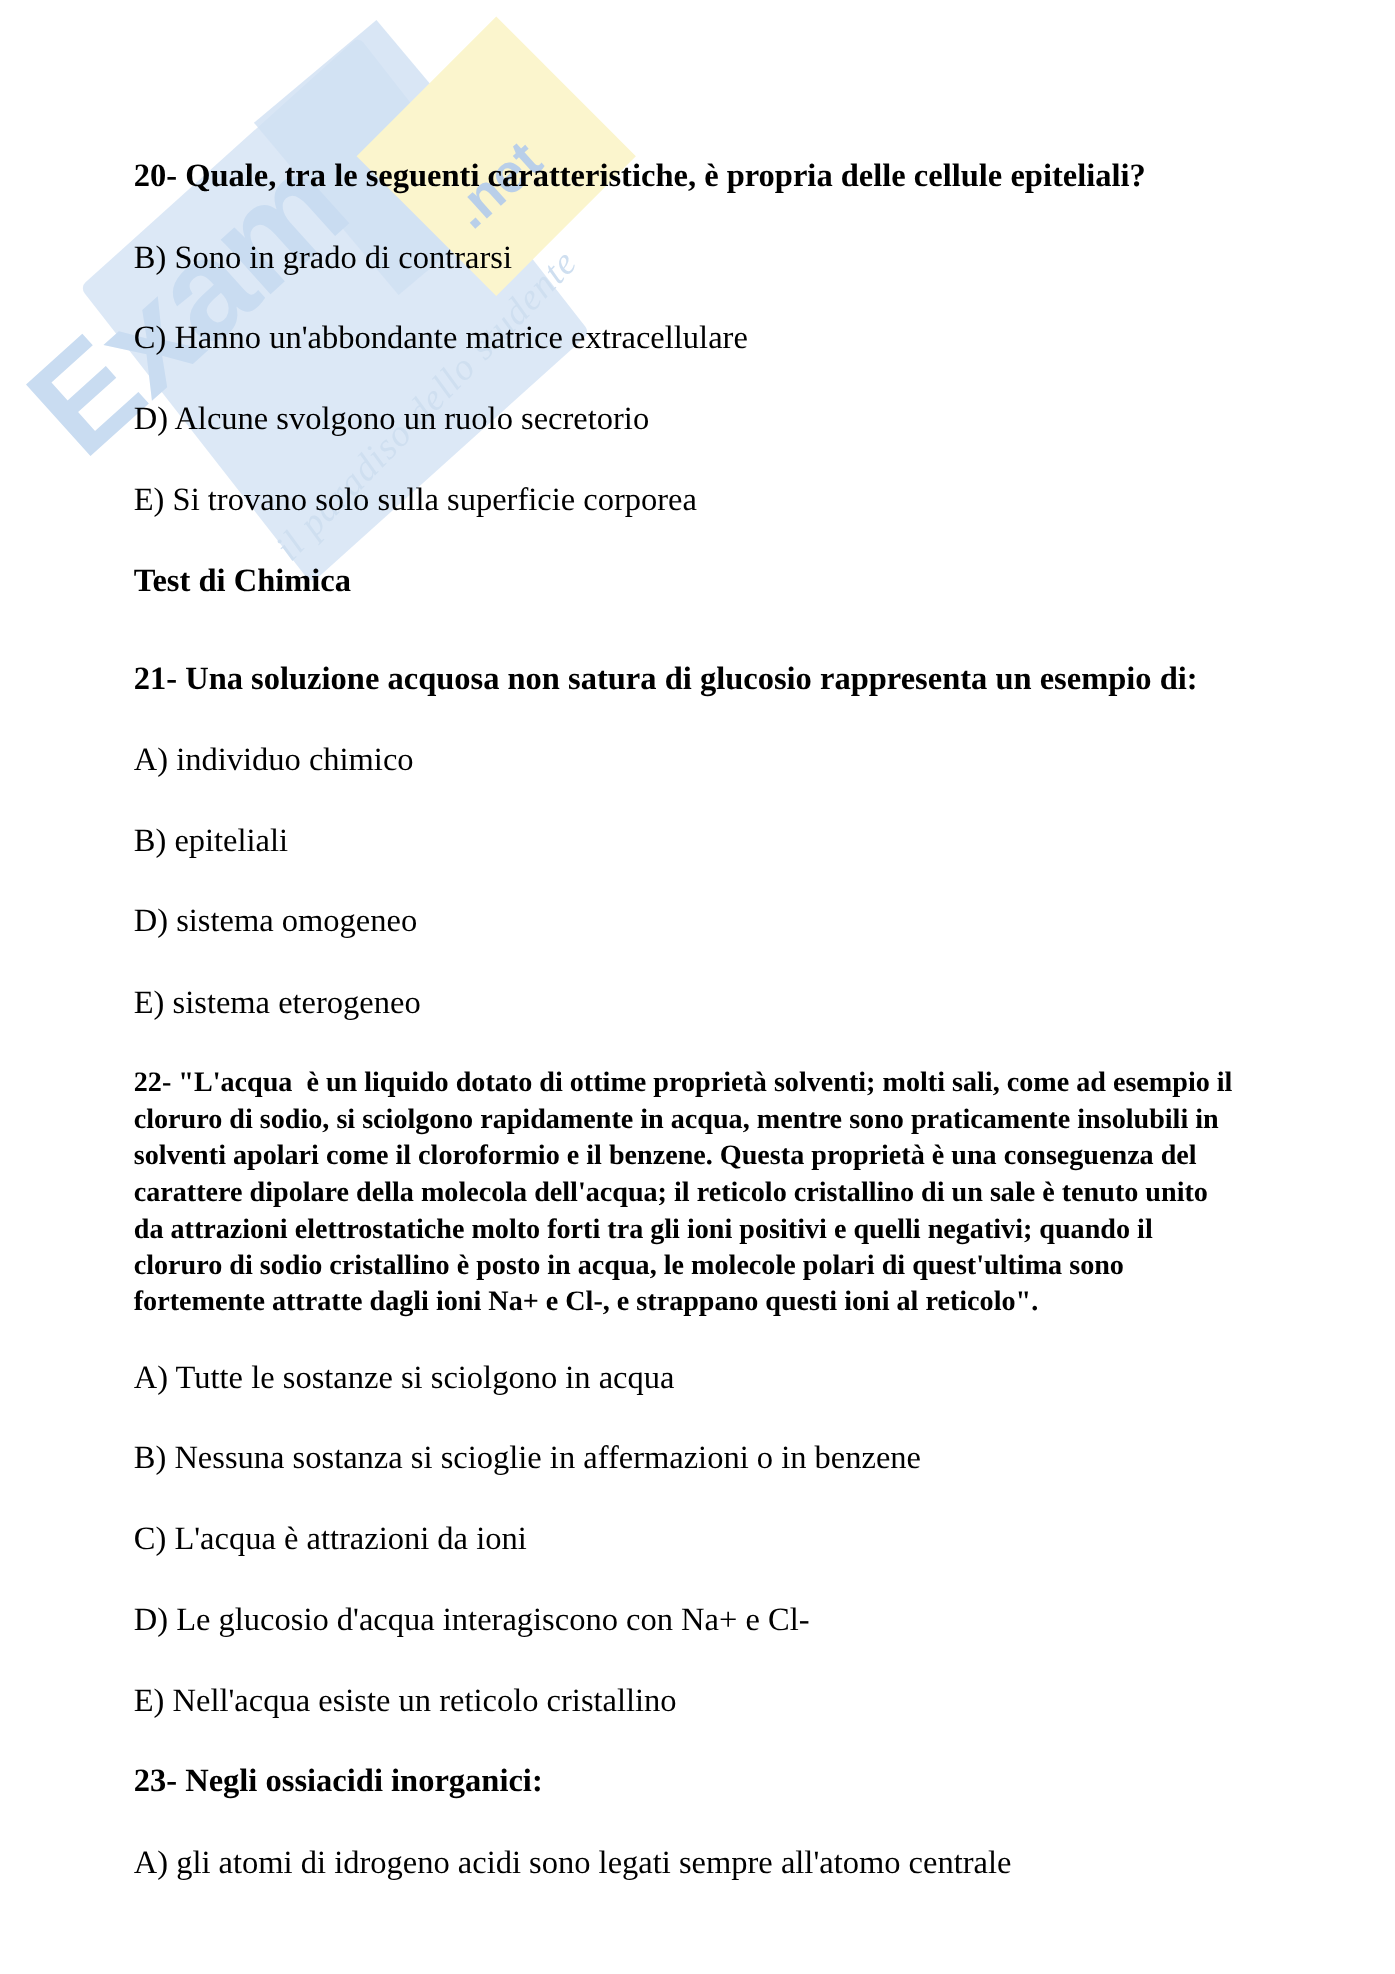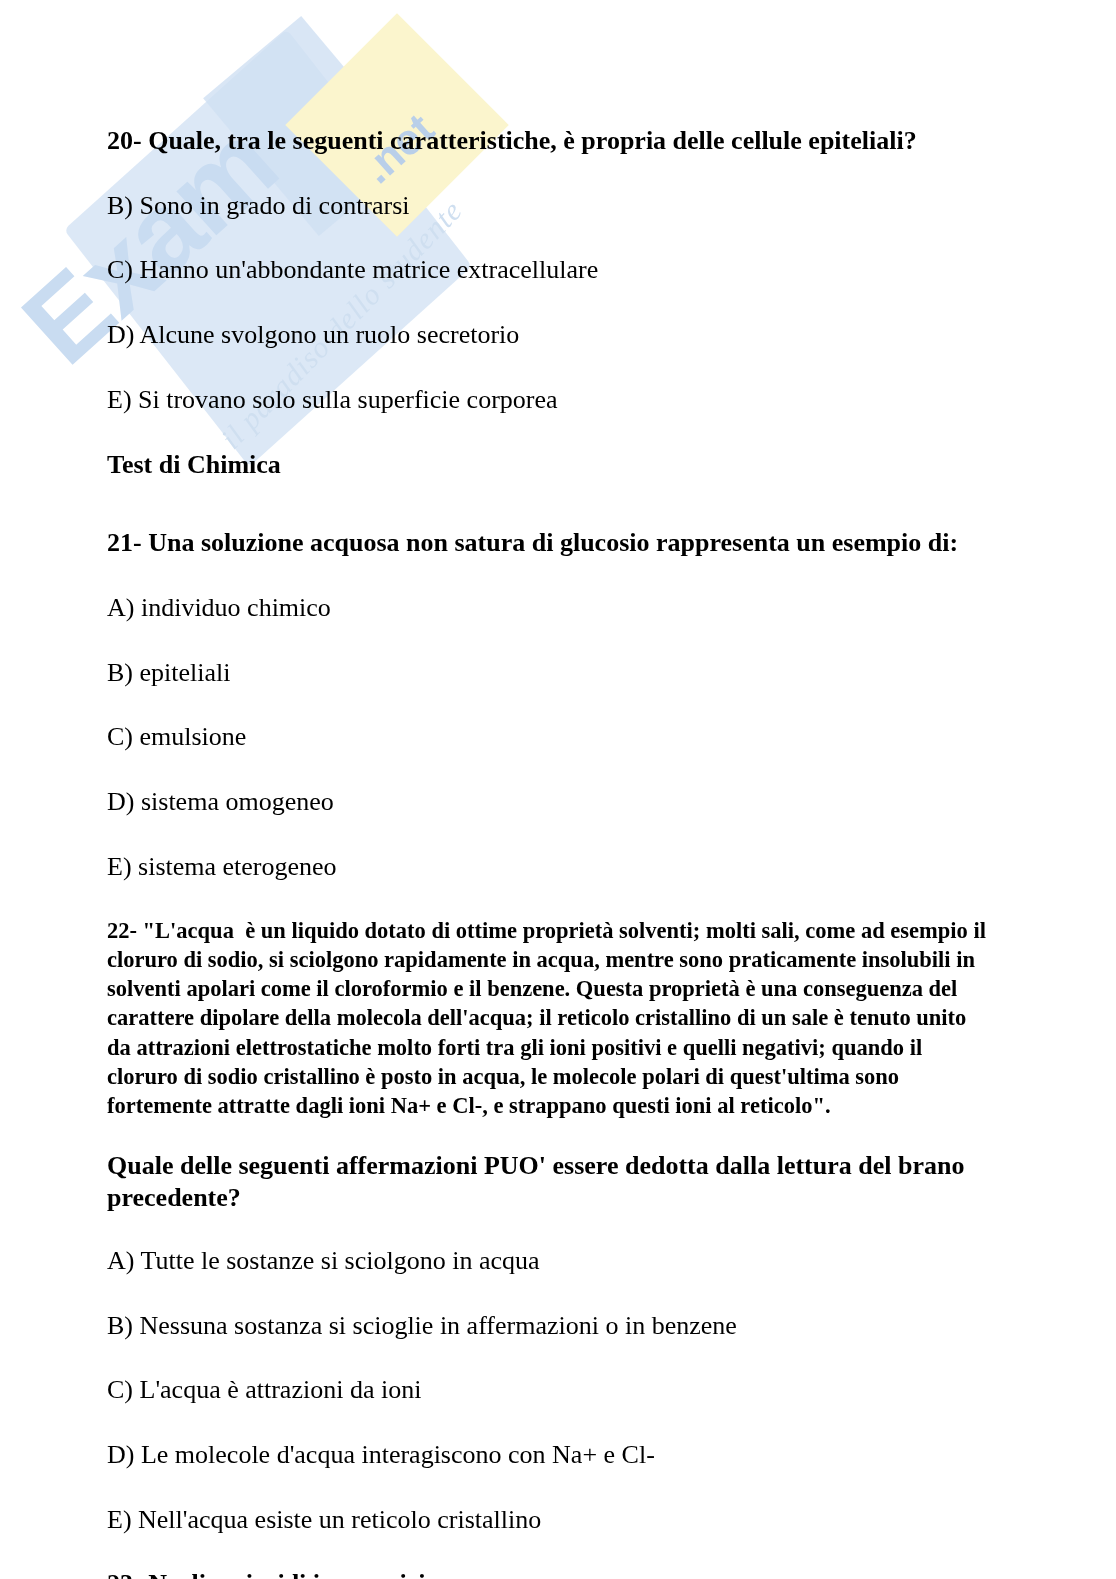--- a/index.html
+++ b/index.html
@@ -157,29 +157,27 @@
     <p class="block">D) Alcune svolgono un ruolo secretorio</p>
     <p class="block">E) Si trovano solo sulla superficie corporea</p>
 
     <div class="heading-wrap">
       <p class="block heading">Test di Chimica</p>
     </div>
 
     <p class="block q">21- Una soluzione acquosa non satura di glucosio rappresenta un esempio di:</p>
     <p class="block">A) individuo chimico</p>
     <p class="block">B) epiteliali</p>
-    <p class="block">C) emulsione</p>
     <p class="block">D) sistema omogeneo</p>
     <p class="block">E) sistema eterogeneo</p>
 
     <p class="passage">22- "L'acqua  è un liquido dotato di ottime proprietà solventi; molti sali, come ad esempio il cloruro di sodio, si sciolgono rapidamente in acqua, mentre sono praticamente insolubili in solventi apolari come il cloroformio e il benzene. Questa proprietà è una conseguenza del carattere dipolare della molecola dell'acqua; il reticolo cristallino di un sale è tenuto unito da attrazioni elettrostatiche molto forti tra gli ioni positivi e quelli negativi; quando il cloruro di sodio cristallino è posto in acqua, le molecole polari di quest'ultima sono fortemente attratte dagli ioni Na+ e Cl-, e strappano questi ioni al reticolo".</p>
-    <p class="block q tight">Quale delle seguenti affermazioni PUO' essere dedotta dalla lettura del brano precedente?</p>
     <p class="block">A) Tutte le sostanze si sciolgono in acqua</p>
     <p class="block">B) Nessuna sostanza si scioglie in affermazioni o in benzene</p>
     <p class="block">C) L'acqua è attrazioni da ioni</p>
-    <p class="block">D) Le molecole d'acqua interagiscono con Na+ e Cl-</p>
+    <p class="block">D) Le glucosio d'acqua interagiscono con Na+ e Cl-</p>
     <p class="block">E) Nell'acqua esiste un reticolo cristallino</p>
 
     <p class="block q">23- Negli ossiacidi inorganici:</p>
     <p class="block">A) gli atomi di idrogeno acidi sono legati sempre all'atomo centrale</p>
 
   </div>
 </div>
 
 </body></html>

